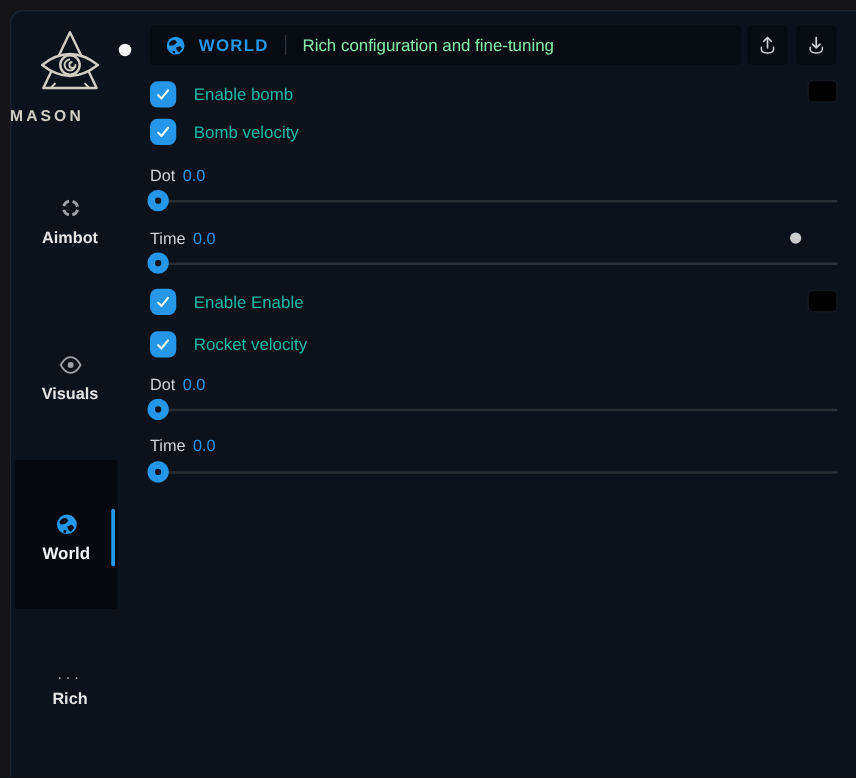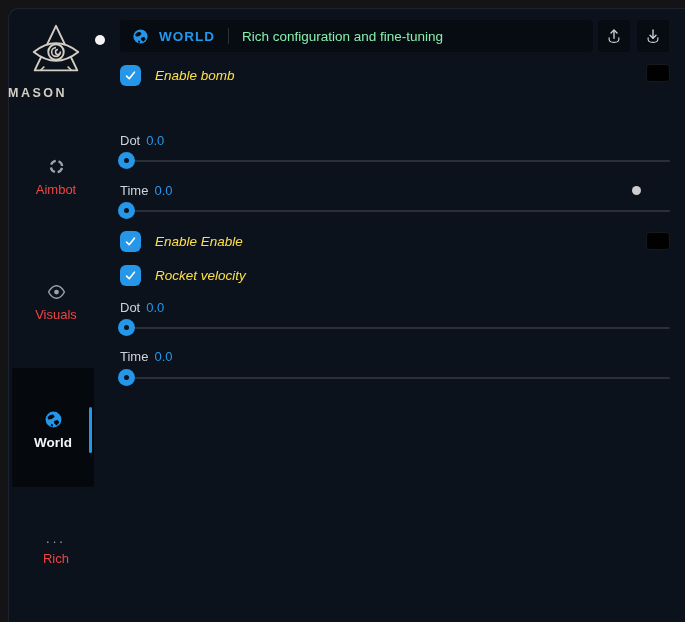--- a/index.html
+++ b/index.html
@@ -7,21 +7,21 @@
          font-family:"Liberation Sans",sans-serif;-webkit-font-smoothing:antialiased;}
   .window{position:absolute;left:8px;top:8px;width:677px;height:614px;background:#0c121b;
           border-top-left-radius:10px;box-shadow:inset 1px 1px 0 #1b2230;}
 
   
   .sidebar{position:absolute;left:0;top:0;width:104px;height:100%;}
   .brand{position:absolute;left:0;top:14px;width:96px;text-align:left;}
   .brand svg{display:block;margin:0 auto;}
   .brand-name{margin-top:4px;color:#d3cec3;font-size:12.5px;font-weight:bold;letter-spacing:2.5px;}
   .nav-item{position:absolute;left:0;width:96px;text-align:center;color:#98a2ad;cursor:pointer;}
-  .nav-item .nav-label{display:block;margin-top:7px;font-size:13px;color:#ef4444;}
+  .nav-item .nav-label{display:block;margin-top:7px;font-size:13px;color:#e5e5e5;font-weight:bold;}
   .nav-item svg{display:block;margin:0 auto;}
   .nav-selected{position:absolute;left:4px;top:360px;width:82px;height:119px;background:#05080d;
                 border-radius:2px;text-align:center;cursor:pointer;}
   .nav-selected .nav-label{display:block;margin-top:6px;font-size:13.5px;font-weight:bold;color:#f2f4f6;}
   .nav-selected svg{display:block;margin:42px auto 0;}
   .sel-bar{position:absolute;right:2px;top:39px;width:3px;height:46px;background:#2397ea;border-radius:2px;}
   .misc-dots{font-size:13px;letter-spacing:3px;color:#9ba4ae;line-height:10px;}
 
   
   .main{position:absolute;left:112px;top:0;width:550px;height:100%;}
@@ -31,21 +31,21 @@
   .hdr-sep{width:1px;height:16px;background:#2a3240;margin:0 13px;}
   .hdr-subtitle{color:#86efac;font-size:13.5px;}
   .icon-btn{position:absolute;top:12px;width:32px;height:32px;background:#070b12;border-radius:4px;
             display:flex;align-items:center;justify-content:center;cursor:pointer;}
   .icon-btn.upload{left:478px;}
   .icon-btn.download{left:517px;}
 
   .cb-row{position:absolute;left:0;display:flex;align-items:center;}
   .checkbox{width:21px;height:21px;border-radius:6px;background:#2596e8;display:flex;
             align-items:center;justify-content:center;cursor:pointer;flex:0 0 auto;}
-  .cb-label{margin-left:14px;font-size:13.5px;color:#fde047;font-style:italic;}
+  .cb-label{margin-left:14px;font-size:13.5px;color:#14b8a6;}
   .swatch{position:absolute;left:526px;width:24px;height:18px;border-radius:4px;background:#010102;
           border:1px solid #16191e;cursor:pointer;box-sizing:border-box;}
 
   .sl-label{position:absolute;left:0;font-size:13px;color:#ced4da;}
   .sl-label .val{color:#2397ea;margin-left:6px;}
   .track{position:absolute;left:0;width:550px;height:2px;background:#2b3037;border-radius:1px;cursor:pointer;}
   .handle{position:absolute;width:17px;height:17px;border-radius:50%;background:#2596e8;cursor:pointer;}
   .handle::after{content:"";position:absolute;left:6px;top:6px;width:5px;height:5px;border-radius:50%;background:#0c1420;}
 
   .dot{position:absolute;border-radius:50%;z-index:5;}
@@ -140,20 +140,28 @@
       <div class="cb-row" style="top:57px">
         <span class="checkbox">
           <svg width="13" height="13" viewBox="0 0 20 20">
             <polyline points="4,11 8,15 16,5" fill="none" stroke="#fff" stroke-width="2.6" stroke-linecap="round" stroke-linejoin="round"></polyline>
           </svg>
         </span>
         <span class="cb-label">Enable bomb</span>
       </div>
       <div class="swatch" style="top:56px"></div>
 
+      <div class="cb-row" style="top:87px">
+        <span class="checkbox">
+          <svg width="13" height="13" viewBox="0 0 20 20">
+            <polyline points="4,11 8,15 16,5" fill="none" stroke="#fff" stroke-width="2.6" stroke-linecap="round" stroke-linejoin="round"></polyline>
+          </svg>
+        </span>
+        <span class="cb-label">Bomb velocity</span>
+      </div>
 
       <div class="sl-label" style="top:125px">
         <span>Dot</span><span class="val">0.0</span>
       </div>
       <div class="track" style="top:152px"></div>
       <div class="handle" style="left:-2px;top:144px"></div>
 
       <div class="sl-label" style="top:175px">
         <span>Time</span><span class="val">0.0</span>
       </div>

